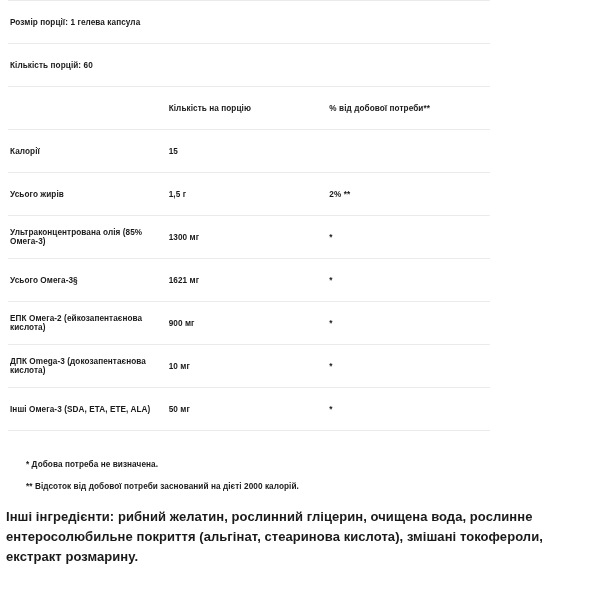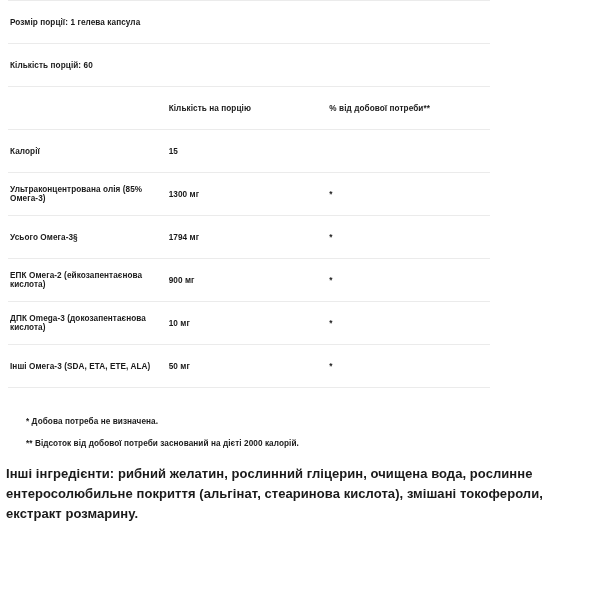--- a/index.html
+++ b/index.html
@@ -105,30 +105,35 @@
         <td class="col-amount">Кількість на порцію</td>
         <td class="col-dv">% від добової потреби**</td>
       </tr>
 
       <tr class="row-data">
         <td class="col-label">Калорії</td>
         <td class="col-amount">15</td>
         <td class="col-dv"></td>
       </tr>
 
+      <tr class="row-data">
+        <td class="col-label">Усього жирів</td>
+        <td class="col-amount">1,5 г</td>
+        <td class="col-dv">2% **</td>
+      </tr>
 
       <tr class="row-data">
         <td class="col-label">Ультраконцентрована олія (85% Омега-3)</td>
         <td class="col-amount">1300 мг</td>
         <td class="col-dv">*</td>
       </tr>
 
       <tr class="row-data">
         <td class="col-label">Усього Омега-3§</td>
-        <td class="col-amount">1794 мг</td>
+        <td class="col-amount">1621 мг</td>
         <td class="col-dv">*</td>
       </tr>
 
       <tr class="row-data">
         <td class="col-label">ЕПК Омега-2 (ейкозапентаєнова кислота)</td>
         <td class="col-amount">900 мг</td>
         <td class="col-dv">*</td>
       </tr>
 
 

